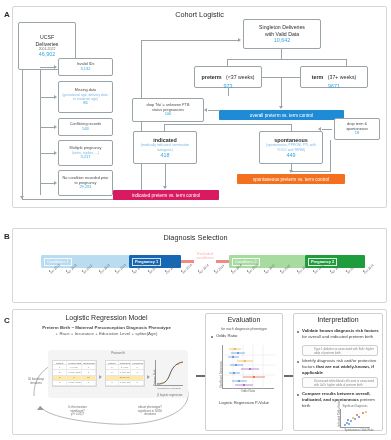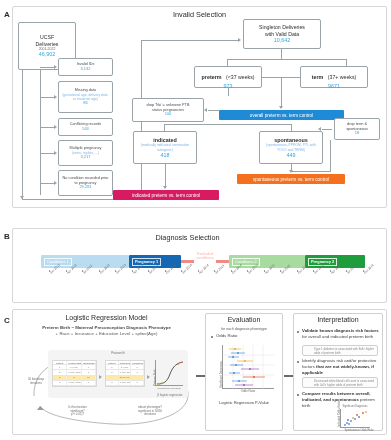--- a/index.html
+++ b/index.html
@@ -75,21 +75,21 @@
   .sigbox { position:absolute; background:#f4f4f4; border-radius:3px; }
   .lbl-rot { position:absolute; font-size:2.8px; color:#777; transform:rotate(-90deg); transform-origin:left top; white-space:nowrap;}
   .tiny { font-size:2.9px; color:#6e6e6e; line-height:1.25; }
 </style>
 </head>
 <body>
 
 <div class="panel" style="left:12px; top:6px; width:375px; height:202px;">
 </div>
 <div class="panel-letter" style="left:4px; top:10px;">A</div>
-<div class="panel-title" style="left:12px; top:10px; width:375px;">Invalid Selection</div>
+<div class="panel-title" style="left:12px; top:10px; width:375px;">Cohort Logistic</div>
 
 <div class="fbox" style="left:18px; top:22px; width:58px; height:48px;">
   <div class="t-main">UCSF</div>
   <div class="t-main">Deliveries</div>
   <div class="t-sub">2001-2022</div>
   <div class="t-num">46,902</div>
 </div>
 
 <div class="ln lnv" style="left:40px; top:70px; height:125px;"></div>
 
@@ -214,21 +214,21 @@
 </div>
 
 <div class="ln lnv" style="left:165px; top:164px; height:24px;"></div>
 <div class="arrow ar-d" style="left:163px; top:186px;"></div>
 <div class="cbox" style="left:113px; top:190px; width:106px; height:10px; background:#d81b60;">
   <span>indicated preterm vs. term control</span>
 </div>
 
 <div class="panel" style="left:12px; top:228px; width:375px; height:75px;"></div>
 <div class="panel-letter" style="left:4px; top:232px;">B</div>
-<div class="panel-title" style="left:0; top:233px; width:375px;">Diagnosis Selection</div>
+<div class="panel-title" style="left:8px; top:233px; width:375px;">Diagnosis Selection</div>
 
 <div class="tl-bar" style="left:41px; top:255px; width:88px; background:#b9dcf0;">
   <span class="tl-lab" style="border:0.5px solid rgba(255,255,255,0.8); padding:0.5px 2px; margin-left:3px;">Conditions 1</span>
 </div>
 <div class="tl-bar" style="left:129px; top:255px; width:52px; background:#1668b3;">
   <span class="tl-lab-dark" style="border:0.5px solid rgba(255,255,255,0.8); padding:0.5px 2px; margin-left:3px;">Pregnancy 1</span>
 </div>
 <div class="tl-connector" style="left:181px; top:260px; width:13px;"></div>
 <div class="tl-excl" style="left:189px; top:252px; width:32px;">
   <div>Excluded</div>

